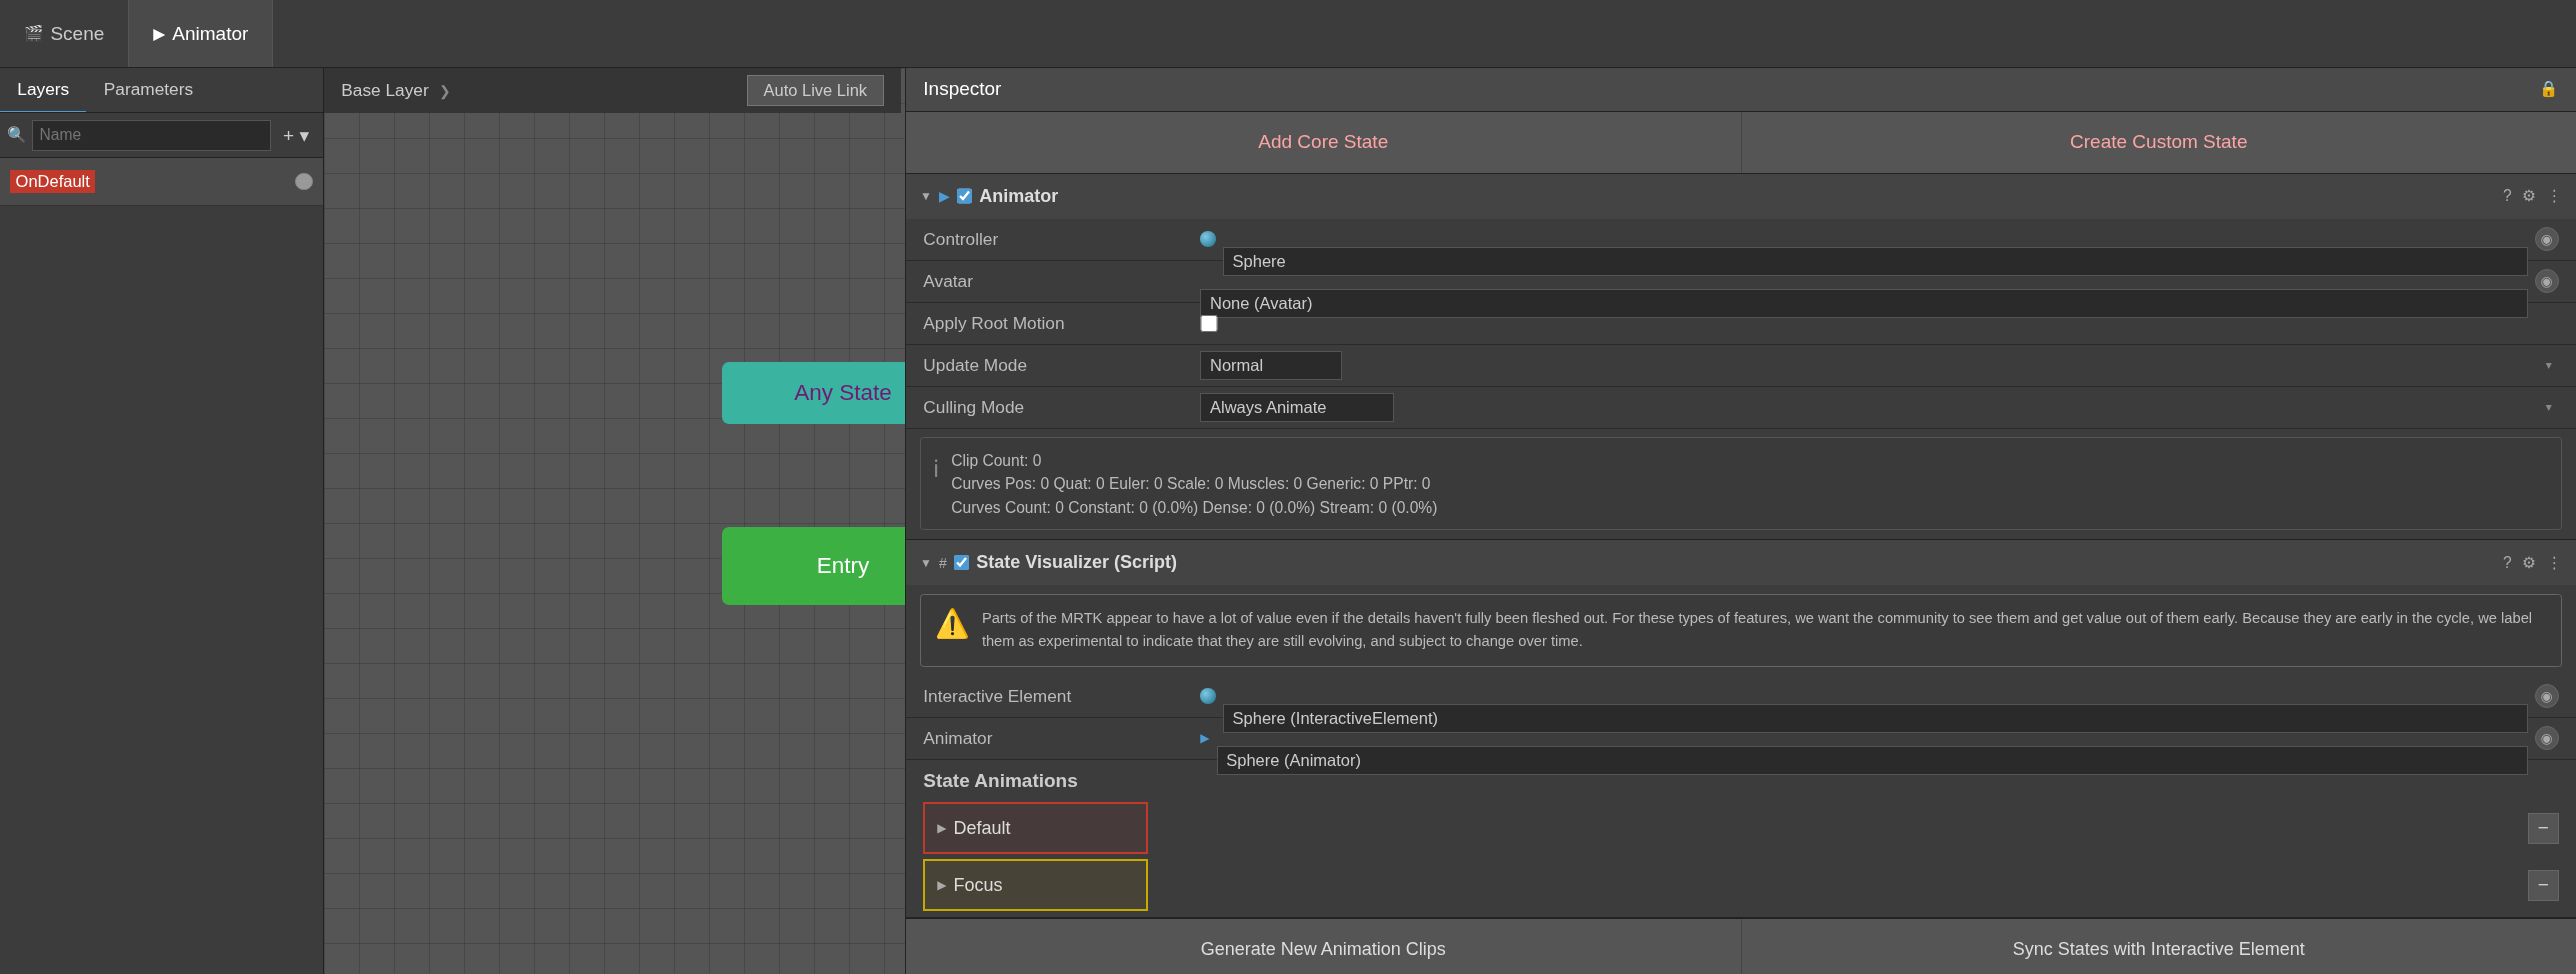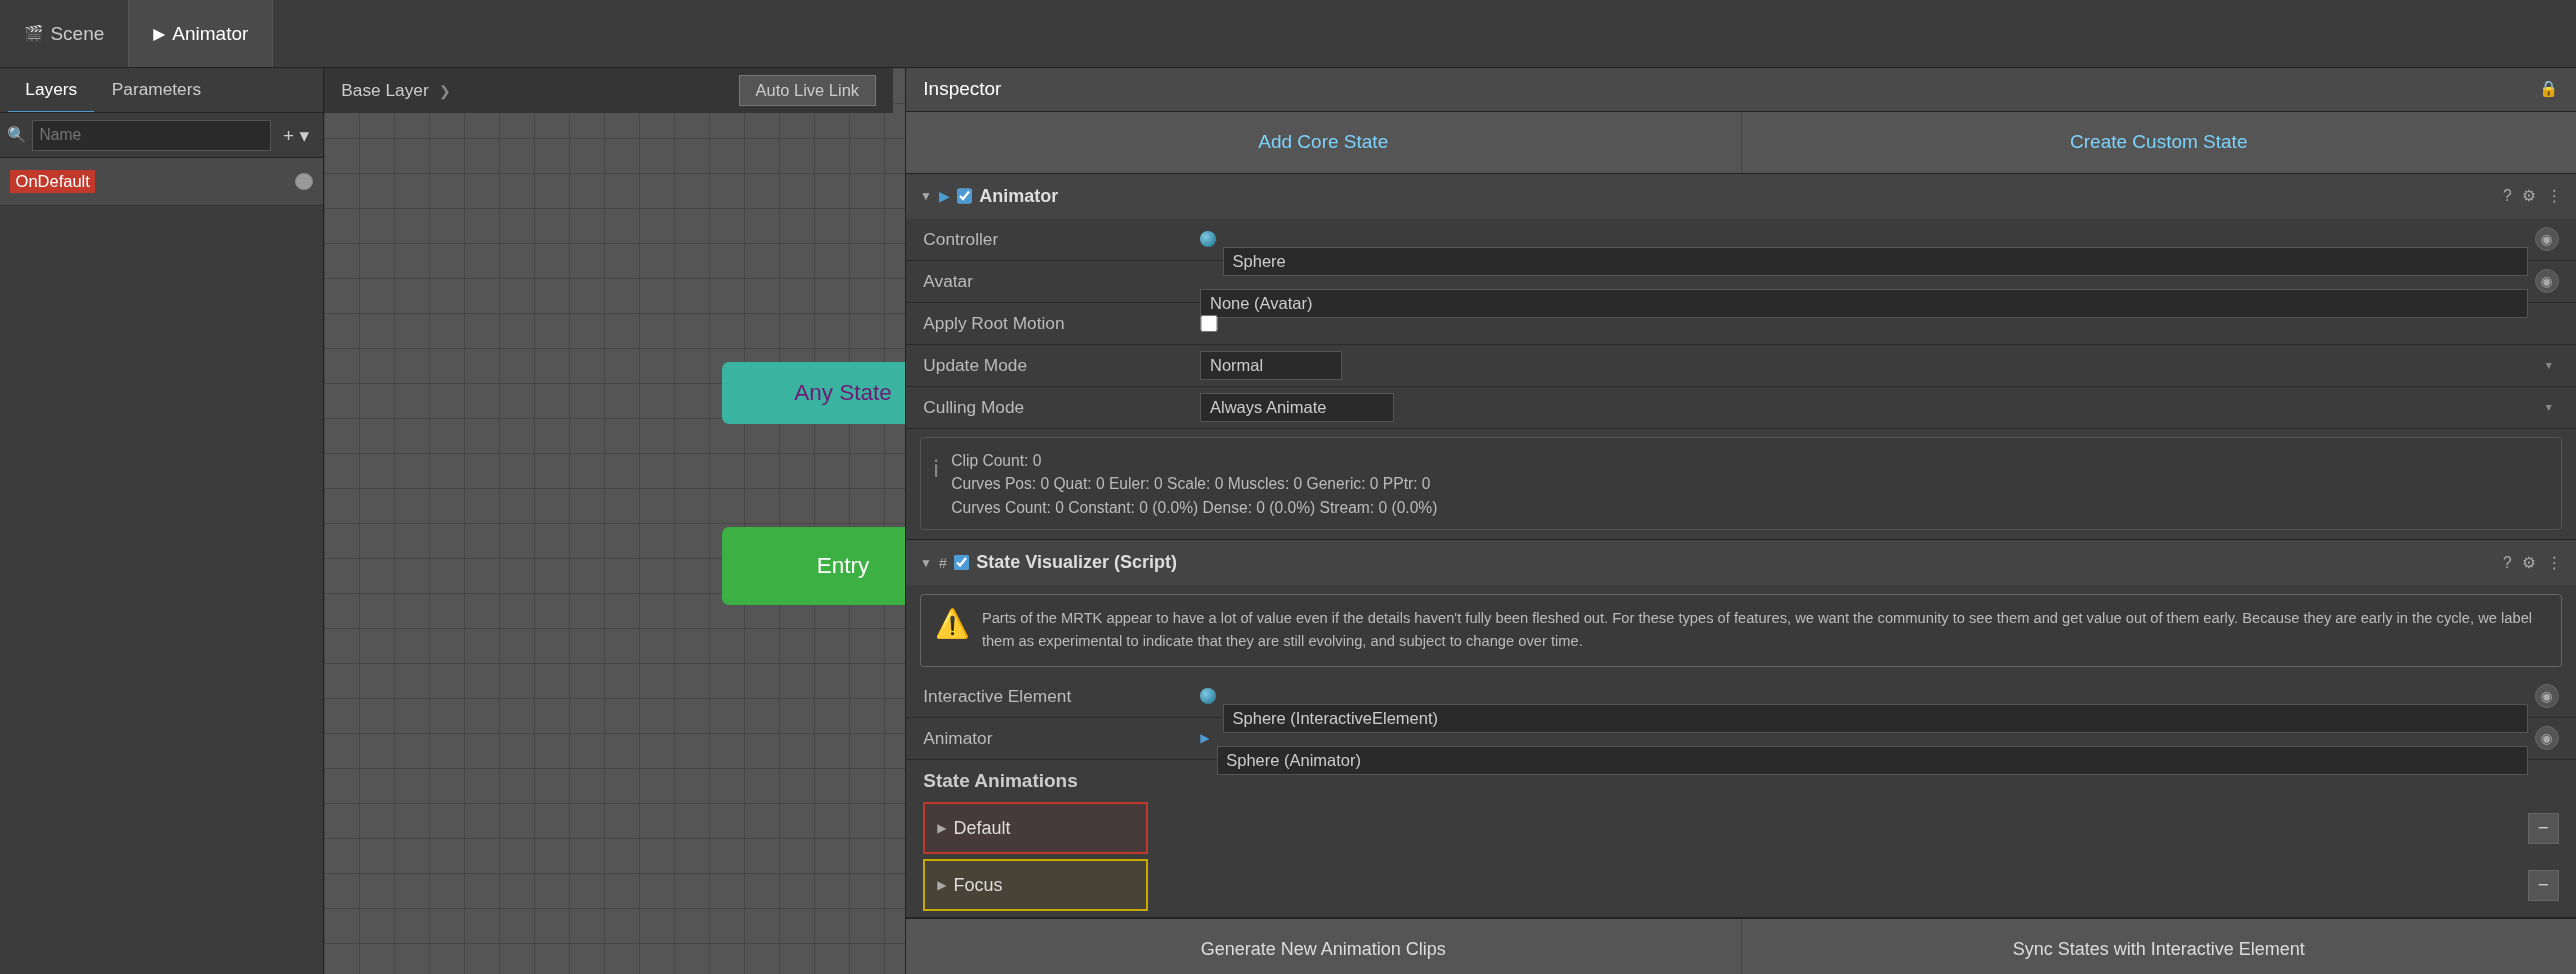--- a/index.html
+++ b/index.html
@@ -71,21 +71,20 @@
       display: flex;
       align-items: center;
       font-size: 17.3px;
       color: #ccc;
       cursor: pointer;
       border-bottom: 1.7px solid transparent;
     }
     .left-tab.active {
       color: #fff;
       border-bottom: 1.7px solid #4c9bd4;
-      margin-left: 8px;
     }
 
     .search-bar {
       display: flex;
       align-items: center;
       padding: 5.2px 7px;
       border-bottom: 0.9px solid #222;
       gap: 5.2px;
       height: 45px;
     }
@@ -150,21 +149,21 @@
       background-image:
         linear-gradient(rgba(0,0,0,0.15) 0.9px, transparent 0.9px),
         linear-gradient(90deg, rgba(0,0,0,0.15) 0.9px, transparent 0.9px);
       background-size: 35px 35px;
     }
 
     .canvas-header {
       position: absolute;
       top: 0;
       left: 0;
-      right: 12px;
+      right: 4px;
       height: 45px;
       background: rgba(50,50,50,0.9);
       display: flex;
       align-items: center;
       padding: 0 17.3px;
       gap: 10.4px;
       z-index: 10;
     }
     .breadcrumb {
       font-size: 17.3px;
@@ -253,21 +252,21 @@
 
     .action-buttons {
       display: flex;
       border-bottom: 0.9px solid #222;
     }
     .action-btn {
       flex: 1;
       background: #555;
       border: none;
       border-right: 0.9px solid #444;
-      color: #7dd3fc;
+      color: #fca5a5;
       padding: 12px 17.3px;
       font-size: 19px;
       cursor: pointer;
       text-align: center;
       height: 61px;
     }
     .action-btn:last-child { border-right: none; }
 
     
     .section {

